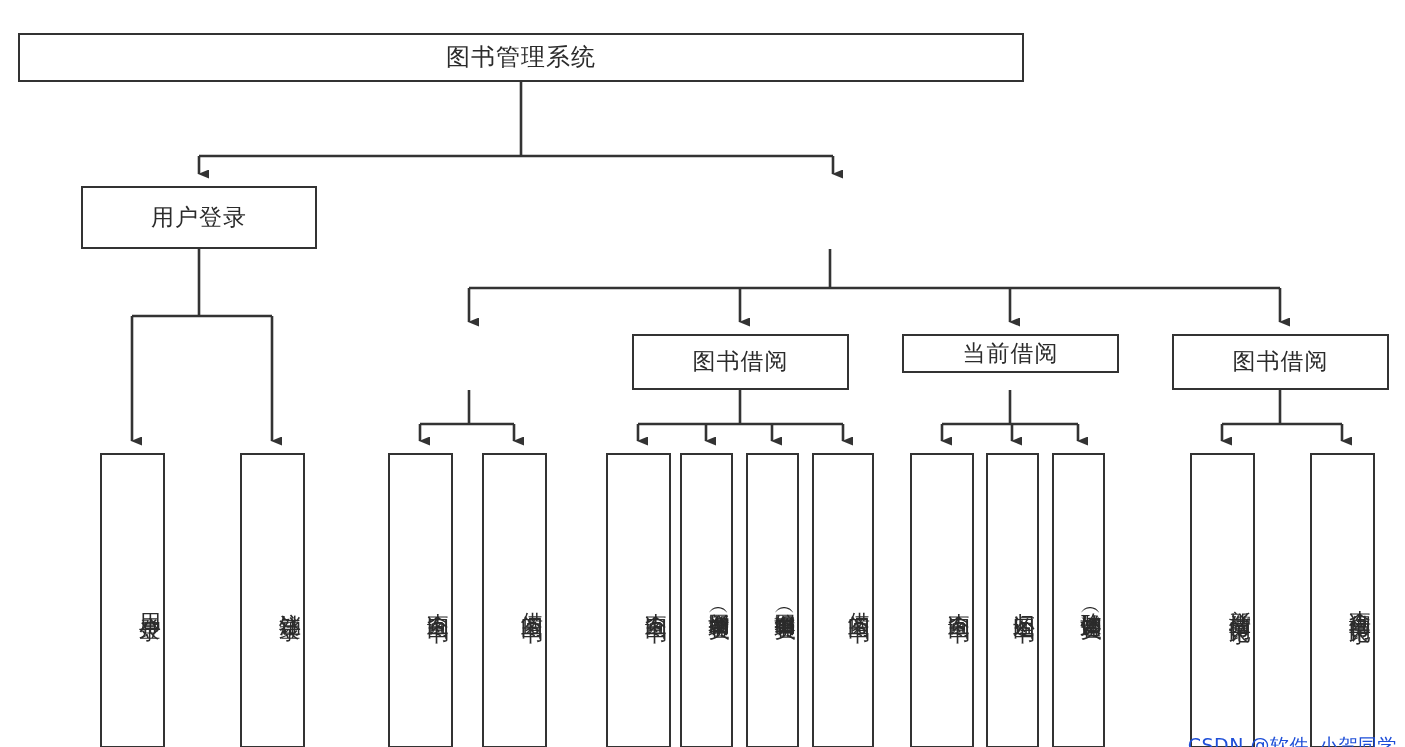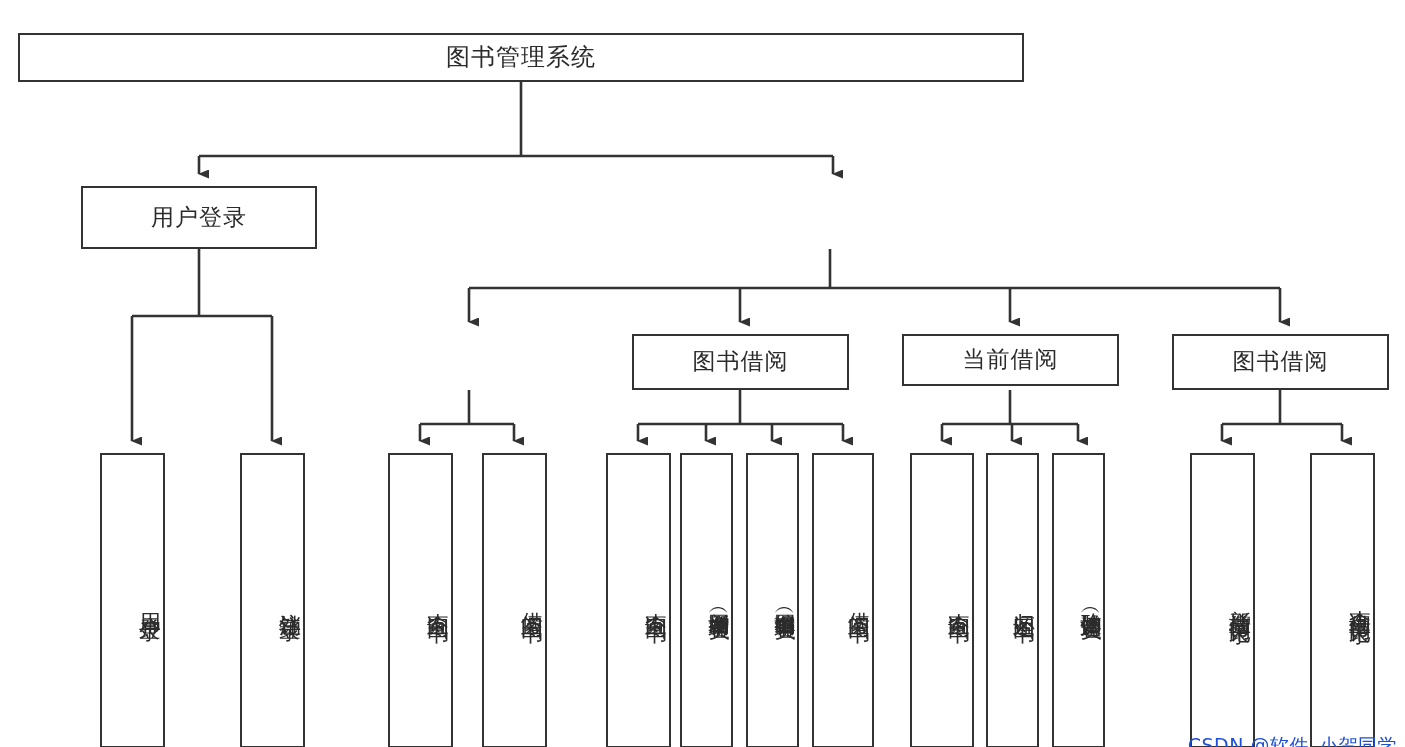--- a/index.html
+++ b/index.html
@@ -133,21 +133,21 @@
     <span>图书管理系统</span>
   </div>
 
   <div class="node horiz" style="left:81px; top:170px; width:236px; height:63px;">
     <span>用户登录</span>
   </div>
 
   <div class="node horiz" style="left:632px; top:318px; width:217px; height:56px;">
     <span>图书借阅</span>
   </div>
-  <div class="node horiz" style="left:902px; top:318px; width:217px; height:52px;">
+  <div class="node horiz" style="left:902px; top:318px; width:217px; height:39px;">
     <span>当前借阅</span>
   </div>
   <div class="node horiz" style="left:1172px; top:318px; width:217px; height:56px;">
     <span>图书借阅</span>
   </div>
 
   <div class="node vert" style="left:100px; top:437px; width:65px; height:295px;">
     <span class="vtxt">用户登录</span>
   </div>
   <div class="node vert" style="left:240px; top:437px; width:65px; height:295px;">

